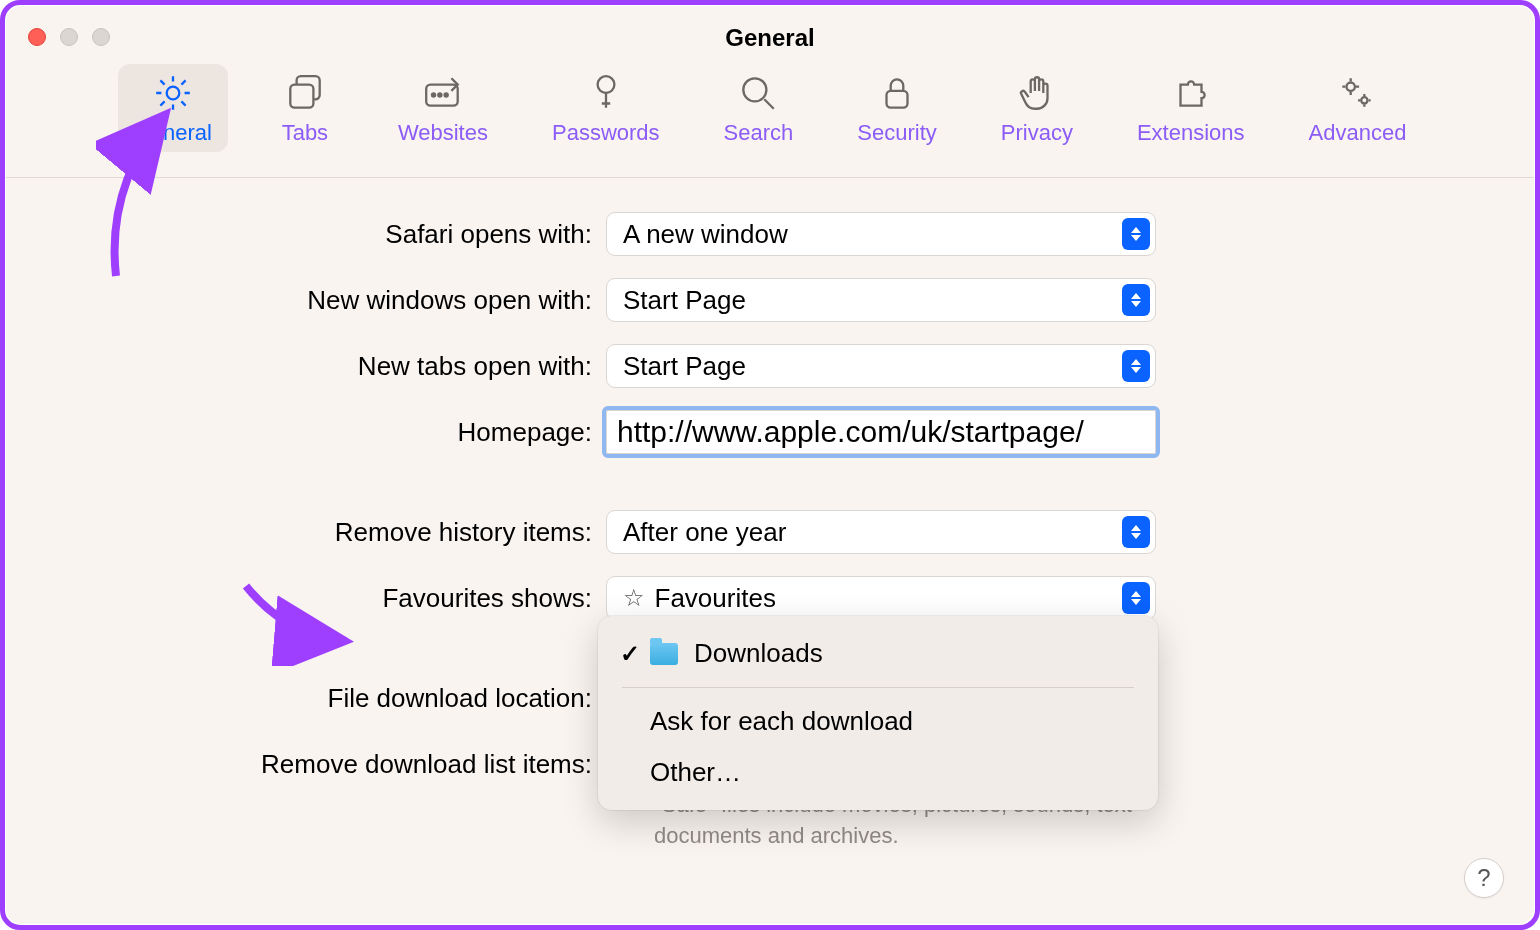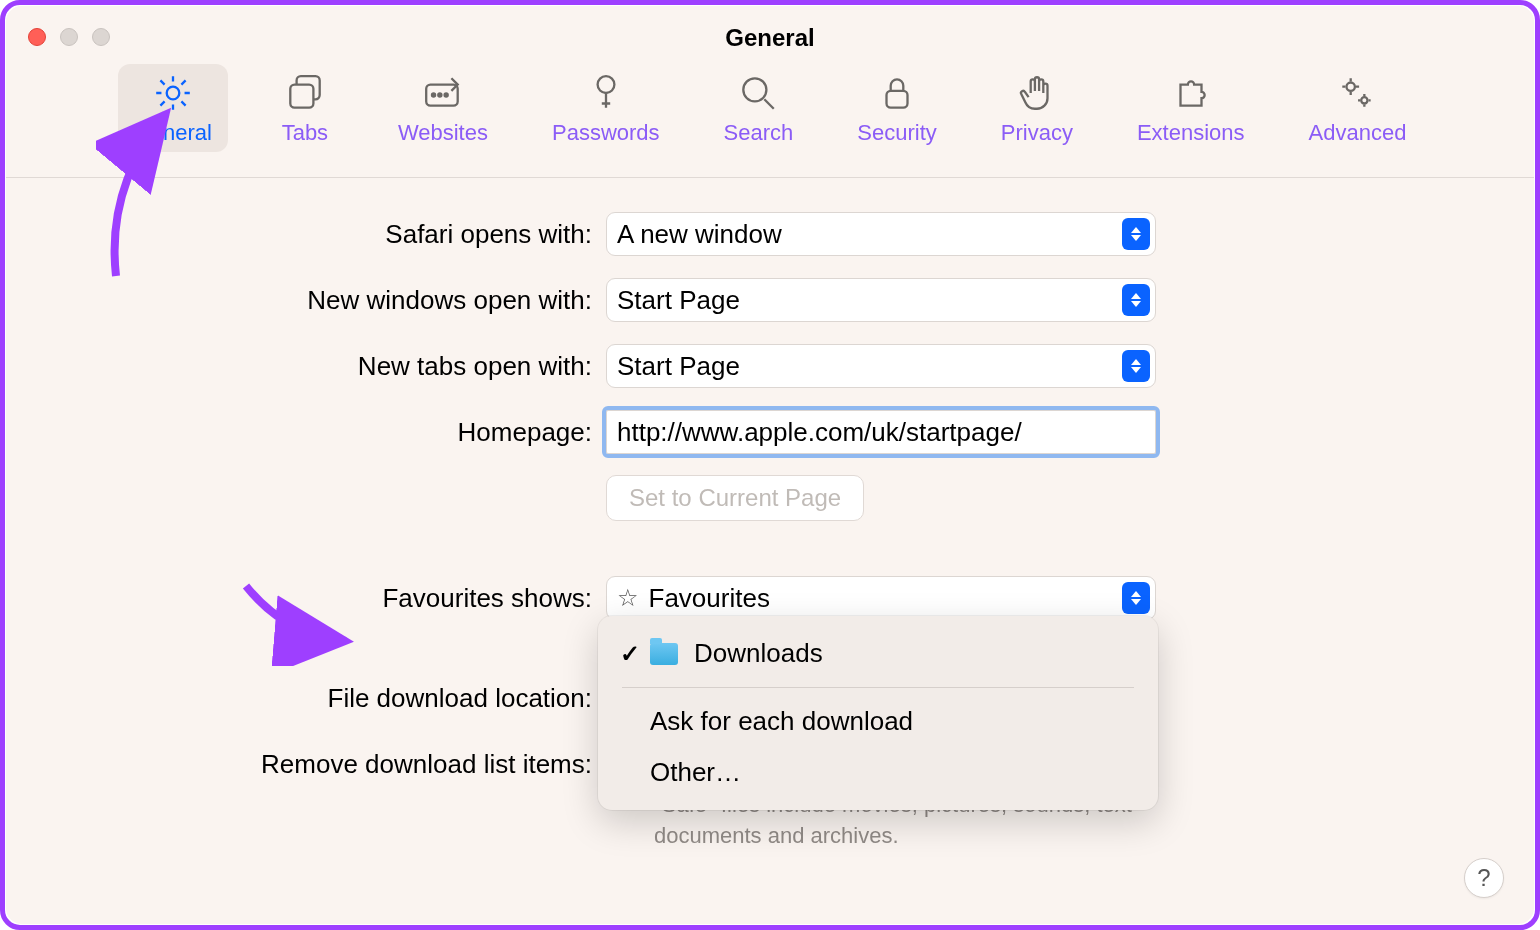--- a/index.html
+++ b/index.html
@@ -96,21 +96,21 @@
     padding-right: 14px;
   }
   .form-control { width: 550px; position: relative; }
   .select {
     width: 100%;
     height: 44px;
     background: #fff;
     border: 1px solid #dcd6d2;
     border-radius: 9px;
     font-size: 26px;
-    padding: 4px 40px 4px 10px;
+    padding: 4px 40px 4px 16px;
     text-align: left;
     color: #000;
     position: relative;
     cursor: pointer;
     display: flex;
     align-items: center;
   }
   .select .chevrons {
     position: absolute;
     right: 5px; top: 5px; bottom: 5px;
@@ -127,21 +127,21 @@
     content: "";
     width: 0; height: 0;
     border-left: 5px solid transparent;
     border-right: 5px solid transparent;
   }
   .chevrons::before { border-bottom: 6px solid #fff; }
   .chevrons::after  { border-top: 6px solid #fff; }
   .text-input {
     width: 100%;
     height: 44px;
-    font-size: 26px;
+    font-size: 30px;
     padding: 4px 10px;
     border: 1px solid #dcd6d2;
     border-radius: 2px;
     background: #fff;
     outline: 4px solid #8fb8f0;
     color: #000;
   }
   .btn {
     height: 46px;
     padding: 0 22px;
@@ -372,29 +372,32 @@
       </div>
     </div>
 
     <div class="form-row">
       <div class="form-label">Homepage:</div>
       <div class="form-control">
         <input class="text-input" value="http://www.apple.com/uk/startpage/" style="">
       </div>
     </div>
 
-    <div class="form-row">
-      <div class="form-label"></div>
-      <div class="form-control">
-        <button class="btn">Set to Current Page</button>
-      </div>
-    </div>
 
     <div class="spacer"></div>
 
+    <div class="form-row">
+      <div class="form-label">Remove history items:</div>
+      <div class="form-control">
+        <div class="select">
+          <span>After one year</span>
+          <span class="chevrons"></span>
+        </div>
+      </div>
+    </div>
 
     <div class="form-row">
       <div class="form-label">Favourites shows:</div>
       <div class="form-control">
         <div class="select">
           <span class="star-icon">☆</span>
           <span>Favourites</span>
           <span class="chevrons"></span>
         </div>
       </div>

